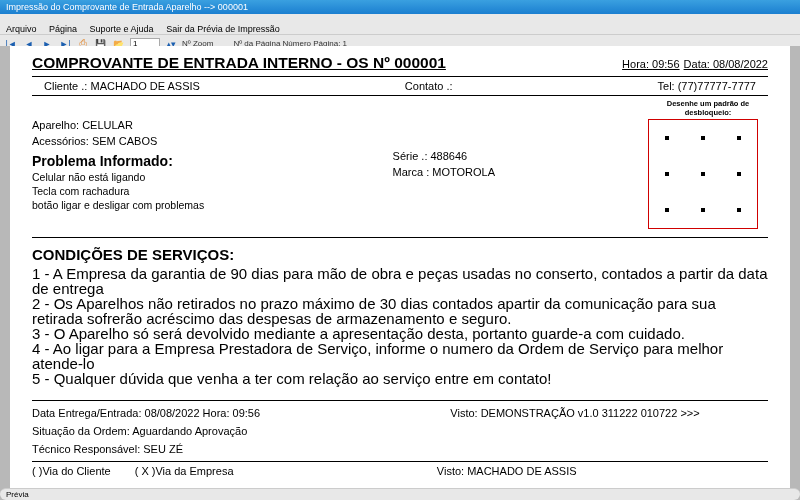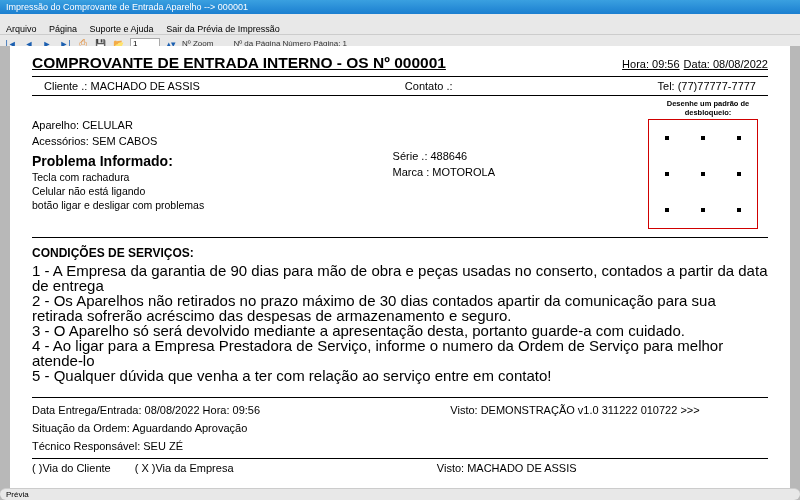--- a/index.html
+++ b/index.html
@@ -115,21 +115,21 @@
     width: 110px;
     height: 110px;
     display: grid;
     grid-template-columns: repeat(3,1fr);
     grid-template-rows: repeat(3,1fr);
     place-items: center;
   }
   .dot { width: 4px; height: 4px; background: #000; }
   .problema b { font-size: 14px; }
   .problema div { font-size: 10.5px; line-height: 14px; }
-  .cond-title { font-weight: bold; font-size: 12px; margin-top: 8px; }
+  .cond-title { font-weight: bold; font-size: 15px; margin-top: 8px; }
   .cond-list { font-size: 15px; line-height: 15px; margin: 3px 0; }
   .footer { display: flex; gap: 30px; font-size: 11px; line-height: 18px; }
   .footer .fleft { flex: 1.1; }
   .footer .fright { flex: 0.9; }
   .vias { display: flex; font-size: 11px; margin-top: 2px; }
   .vias .fleft { flex: 1.1; display: flex; gap: 24px; }
   .vias .fright { flex: 0.9; }
 </style>
 </head>
 <body>
@@ -177,22 +177,22 @@
       <span><span>Tel: </span><span>(77)77777-7777</span></span>
     </div>
     <hr>
 
     <div class="details">
       <div class="col">
         <div><span>Aparelho: </span><span>CELULAR</span></div>
         <div><span>Acessórios: </span><span>SEM CABOS</span></div>
         <div class="problema" style="margin-top:4px">
           <b>Problema Informado:</b>
+          <div>Celular não está ligando</div>
           <div>Tecla com rachadura</div>
-          <div>Celular não está ligando</div>
           <div>botão ligar e desligar com problemas</div>
         </div>
       </div>
       <div class="col" style="flex:0.7">
         <div><span>Série  .: </span><span>488646</span></div>
         <div><span>Marca : </span><span>MOTOROLA</span></div>
       </div>
       <div class="pattern-wrap">
         <div class="pattern-label">Desenhe um padrão de desbloqueio:</div>
         <div class="pattern">

